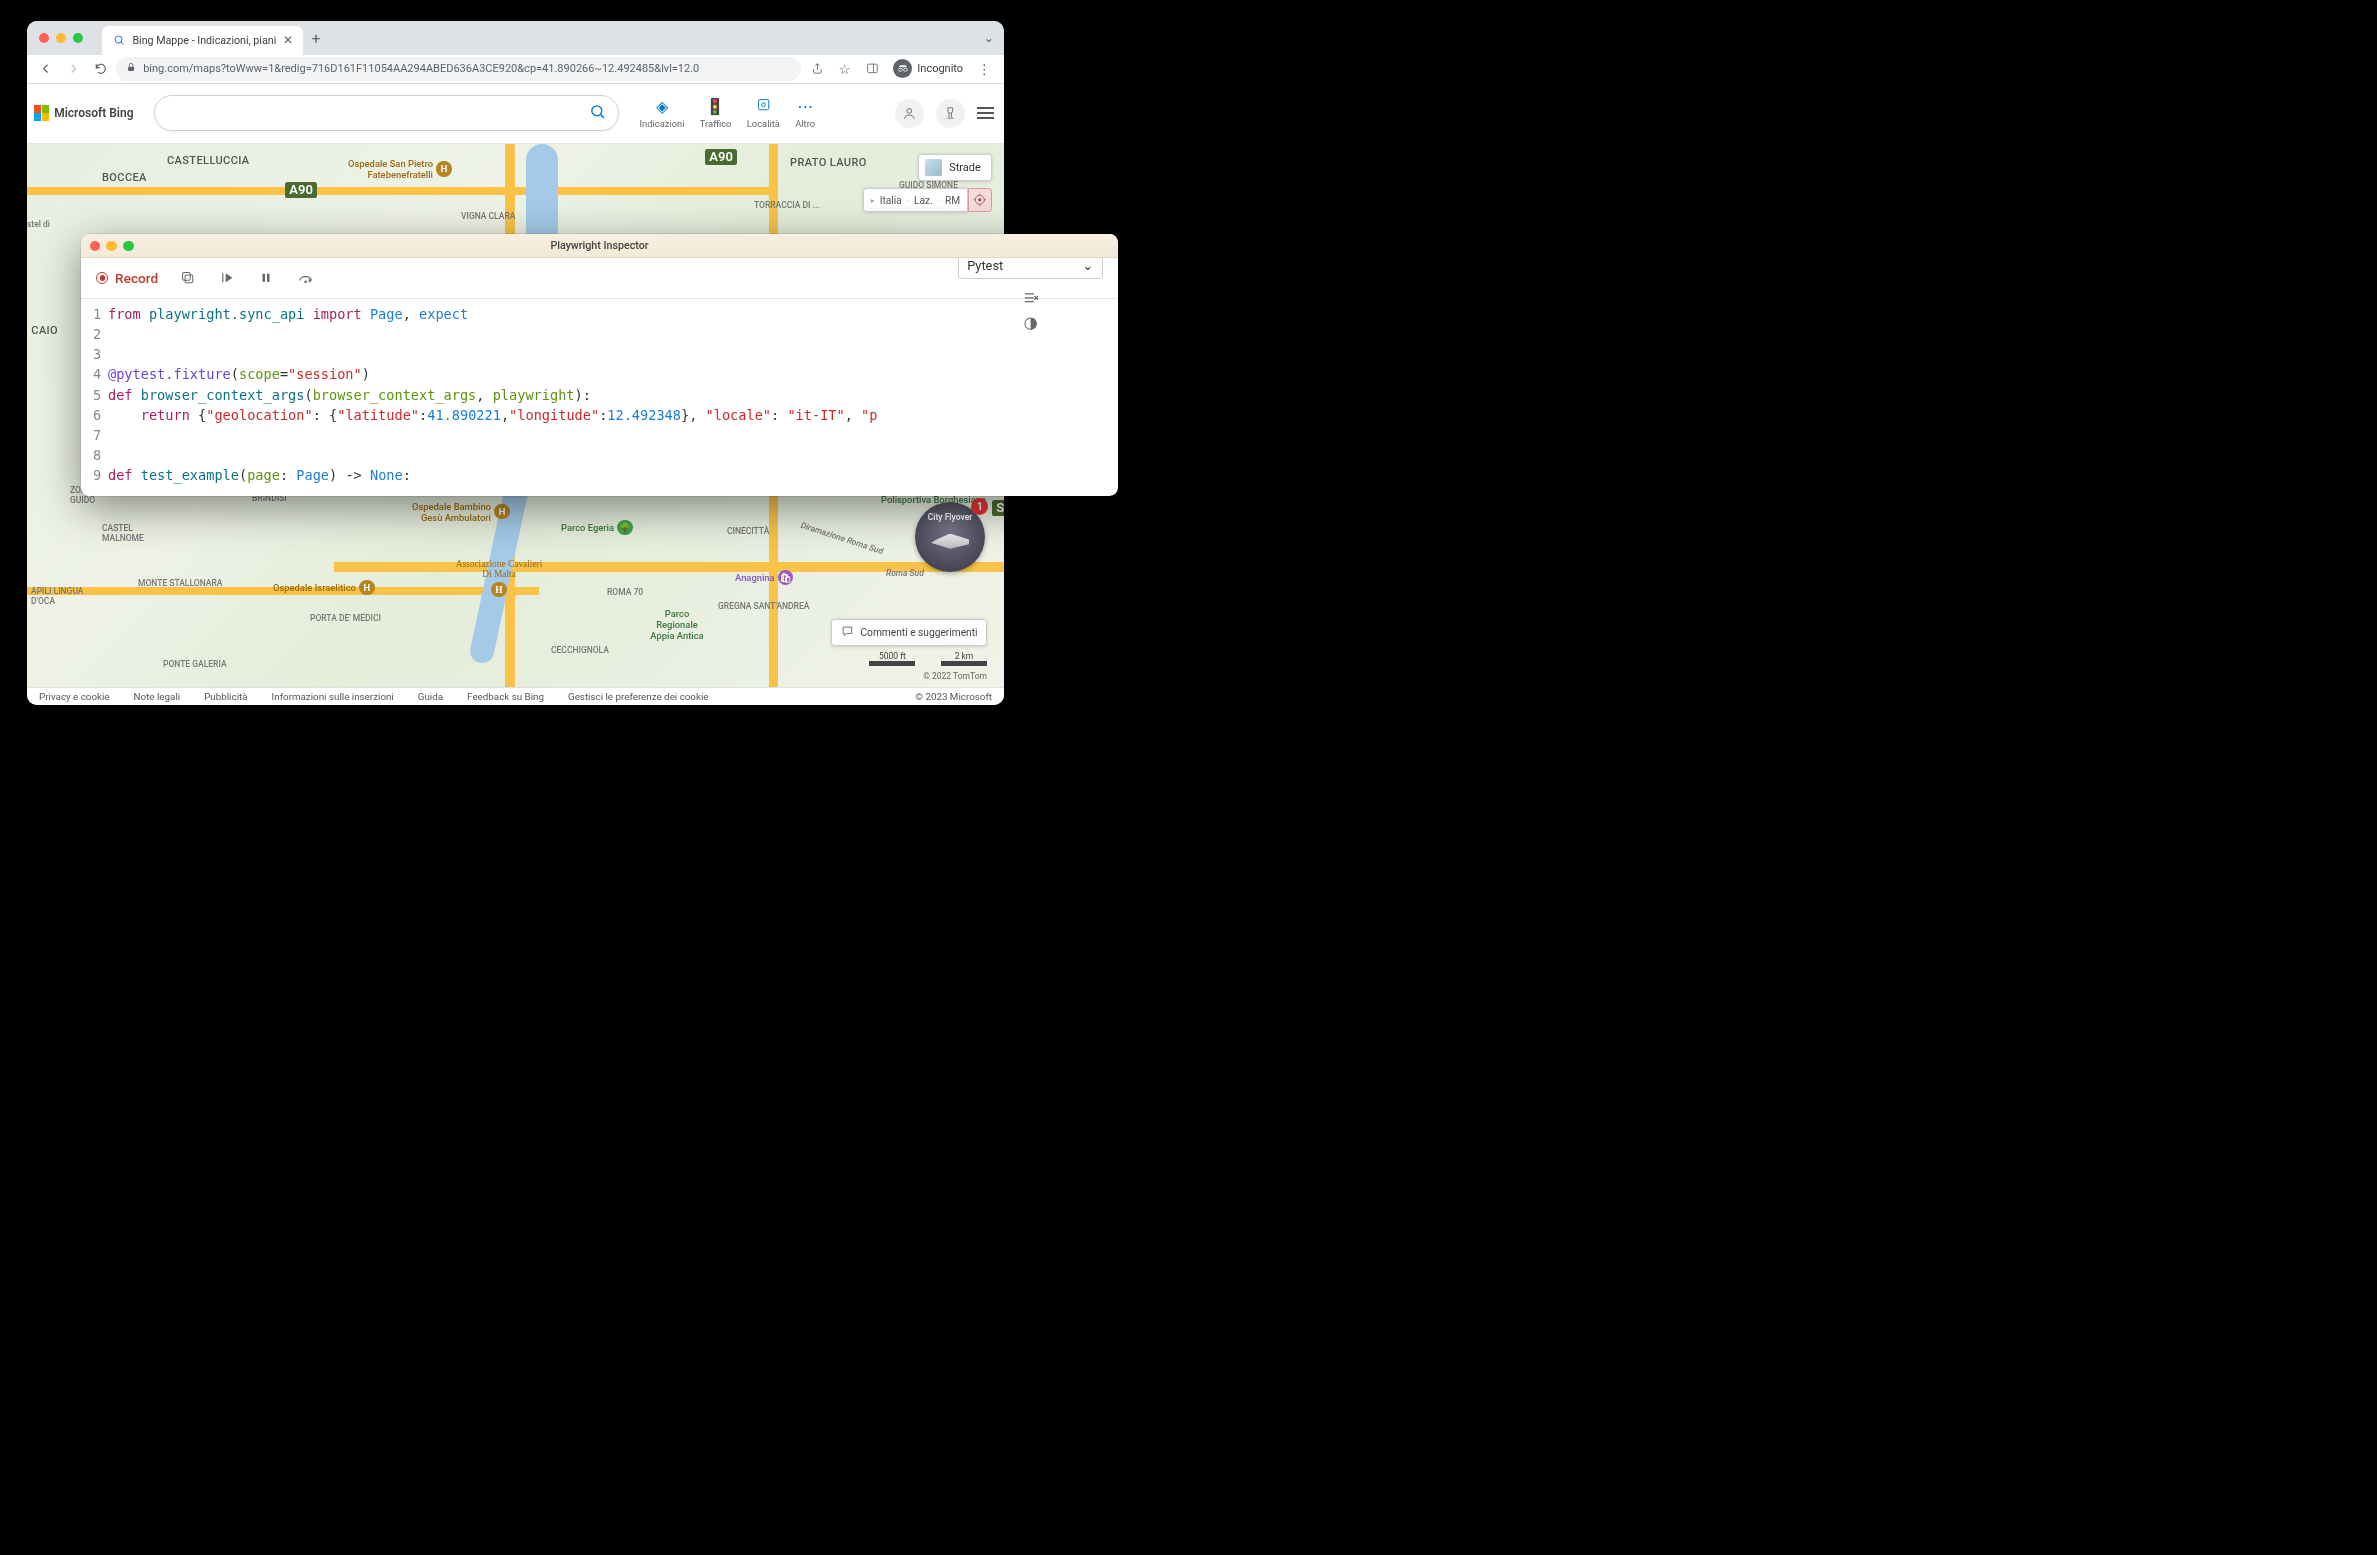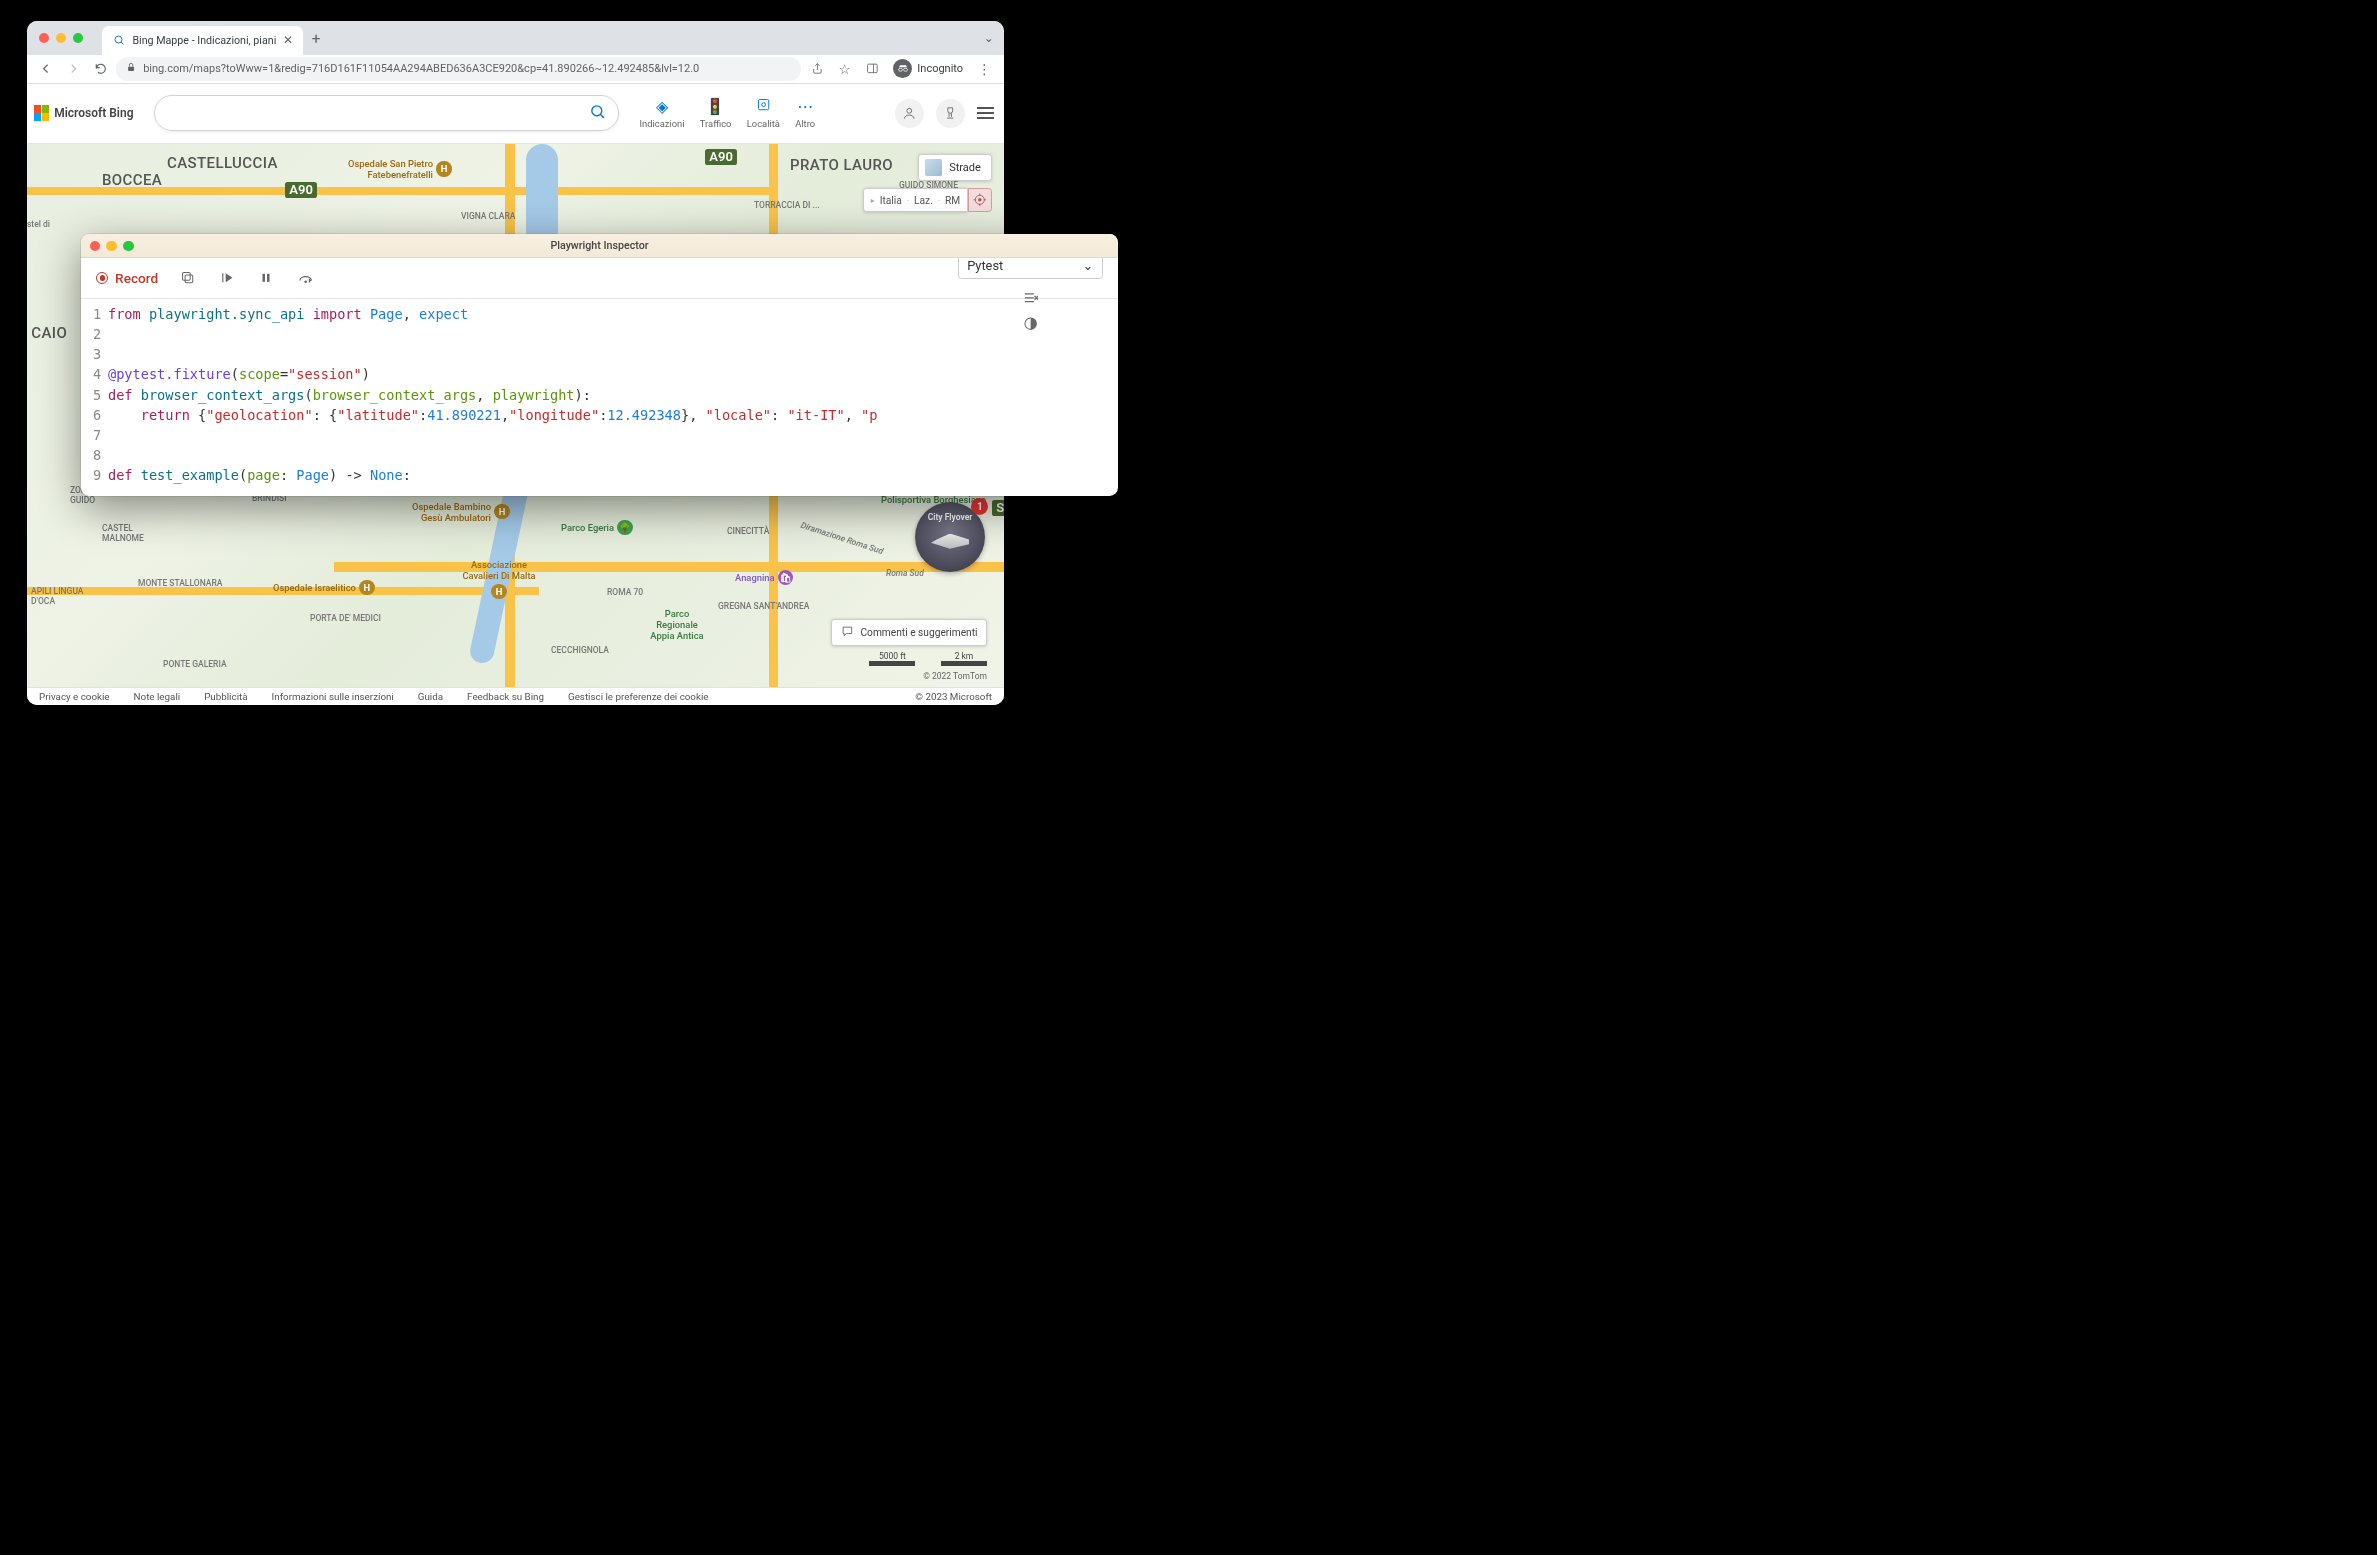--- a/index.html
+++ b/index.html
@@ -157,21 +157,21 @@
   height: calc(100% - 141px);
   background: linear-gradient(135deg, #e8efe0 0%, #eef3e5 35%, #e4ecda 55%, #f0f4e8 100%);
   overflow: hidden;
 }
 .road { position: absolute; background: #f9c349; }
 .road.h { height: 8.5px; }
 .road.v { width: 8.5px; }
 .river { position: absolute; background: #a4cae8; }
 .map-label {
   position: absolute;
-  font-size: 15px;
+  font-size: 11px;
   color: #555;
   text-transform: uppercase;
   letter-spacing: 0.4px;
   font-weight: 500;
 }
 .map-label.sm { font-size: 8.5px; color: #777; text-transform: none; letter-spacing: 0; }
 .poi {
   position: absolute;
   display: flex; align-items: center; gap: 3.4px;
   font-size: 9.4px;
@@ -519,21 +519,21 @@
       <span style="width:111px;text-align:right;">Ospedale San Pietro Fatebenefratelli</span>
       <div class="poi-icon hospital">H</div>
     </div>
     <div class="poi" style="left:413px;top:335px;flex-direction:column;align-items:center;">
       <span>Montemartini</span>
     </div>
     <div class="poi" style="left:362px;top:357px;">
       <span style="width:102px;text-align:right;">Ospedale Bambino Gesù Ambulatori</span>
       <div class="poi-icon hospital">H</div>
     </div>
-    <div class="poi" style="left:425px;top:415px;flex-direction:column;align-items:center;">
+    <div class="poi" style="left:425px;top:415px;flex-direction:column;align-items:center;font-family:Liberation Serif, serif;">
       <span style="width:94px;text-align:center;">Associazione Cavalieri Di Malta</span>
       <div class="poi-icon hospital">H</div>
     </div>
     <div class="poi" style="left:246px;top:436px;">
       <span>Ospedale Israelitico</span>
       <div class="poi-icon hospital">H</div>
     </div>
     <div class="poi" style="left:534px;top:376px;color:#3a7a3f;">
       <span>Parco Egeria</span>
       <div class="poi-icon park">🌳</div>

